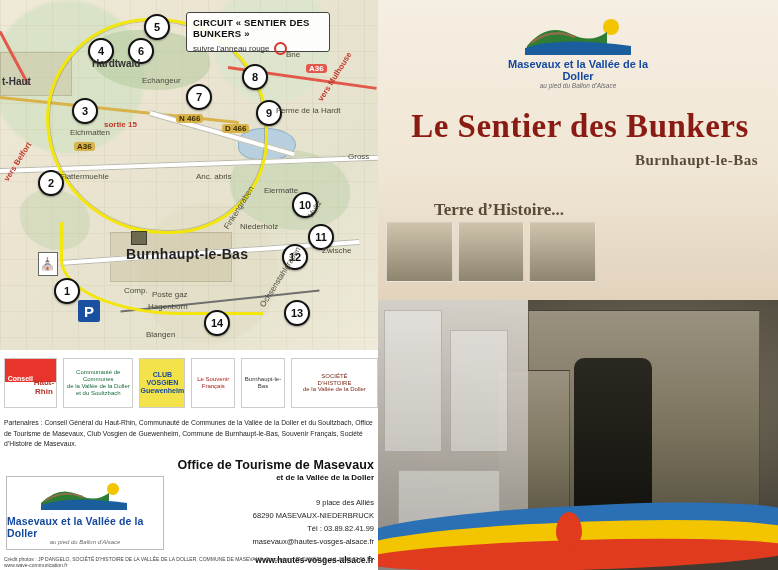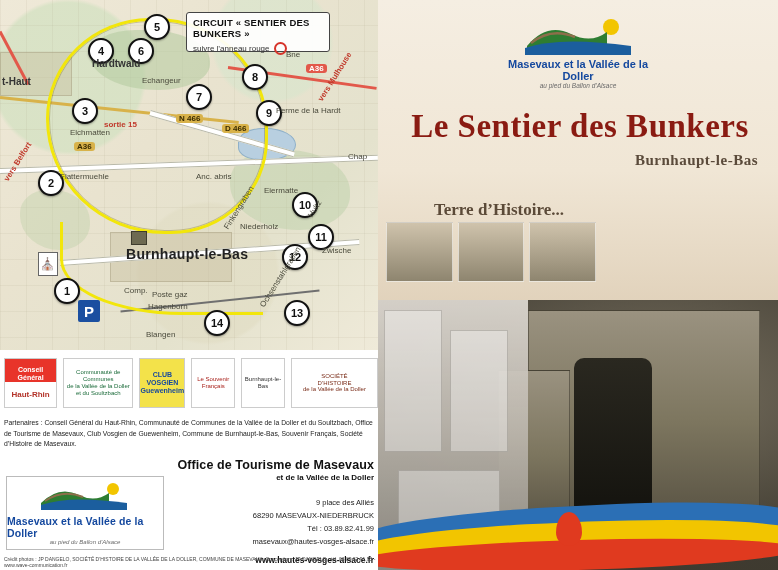--- a/index.html
+++ b/index.html
@@ -88,21 +88,21 @@
     display:flex;align-items:center;justify-content:center;font-size:12px;color:#8a2b2b;
   }
   .bunkericon{
     position:absolute;width:14px;height:12px;background:#6d6a52;border:1px solid #3e3c2e;
   }
 
   
   .logos{position:absolute;left:0;top:358px;width:378px;height:56px;display:flex;gap:6px;padding-left:4px;box-sizing:border-box;}
   .logo{height:50px;border:1px solid #ccc;background:#fff;display:flex;align-items:center;justify-content:center;
         font-size:6px;text-align:center;color:#333;line-height:1.15;box-sizing:border-box;padding:2px;}
-  .logo.l1{width:56px;background:linear-gradient(180deg,#e8342a 0 48%,#ffffff 48% 100%);color:#fff;flex-direction:column;}
+  .logo.l1{width:56px;background:linear-gradient(180deg,#e8342a 0 48%,#ffffff 48% 100%);color:#fff;flex-direction:row;}
   .logo.l1 b{display:block;font-size:7px;}
   .logo.l1 .sub{color:#b3342a;font-size:8px;font-weight:bold;margin-top:8px;}
   .logo.l2{width:74px;color:#1b6b3a;}
   .logo.l3{width:46px;background:#f3e24a;color:#14489e;font-weight:bold;font-size:7px;}
   .logo.l4{width:46px;background:#fff;color:#a8201a;}
   .logo.l5{width:46px;background:#fff;}
   .logo.l6{width:92px;color:#7a2c18;}
 
   .partners{
     position:absolute;left:4px;top:418px;width:370px;
@@ -254,21 +254,21 @@
       <div class="maplabel big" style="left:126px;top:246px;">Burnhaupt-le-Bas</div>
       <div class="maplabel med" style="left:2px;top:76px;">t-Haut</div>
       <div class="maplabel med" style="left:92px;top:58px;">Hardtwald</div>
       <div class="maplabel" style="left:142px;top:76px;">Echangeur</div>
       <div class="maplabel" style="left:60px;top:172px;">Flattermuehle</div>
       <div class="maplabel" style="left:70px;top:128px;">Elchmatten</div>
       <div class="maplabel" style="left:276px;top:106px;">Ferme de la Hardt</div>
       <div class="maplabel" style="left:264px;top:186px;">Eiermatte</div>
       <div class="maplabel" style="left:240px;top:222px;">Niederholz</div>
       <div class="maplabel" style="left:322px;top:246px;text-align:right;">Zwische</div>
-      <div class="maplabel" style="left:348px;top:152px;">Chap</div>
+      <div class="maplabel" style="left:348px;top:152px;">Gross</div>
       <div class="maplabel" style="left:148px;top:302px;">Hagenborn</div>
       <div class="maplabel" style="left:146px;top:330px;">Blangen</div>
       <div class="maplabel" style="left:58px;top:360px;">Chap.</div>
       <div class="maplabel" style="left:196px;top:172px;">Anc. abris</div>
       <div class="maplabel" style="left:152px;top:290px;">Poste gaz</div>
       <div class="maplabel rot" style="left:262px;top:302px;">Ochsenstahlgraben</div>
       <div class="maplabel rot" style="left:226px;top:224px;">Finkengraben</div>
       <div class="maplabel rot" style="left:310px;top:212px;">Hultz</div>
       <div class="maplabel" style="left:124px;top:286px;">Comp.</div>
       <div class="maplabel" style="left:286px;top:50px;">Bne</div>

